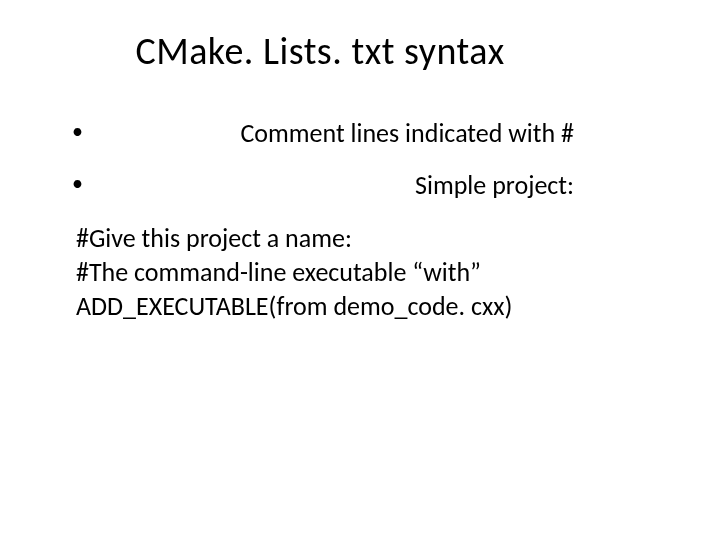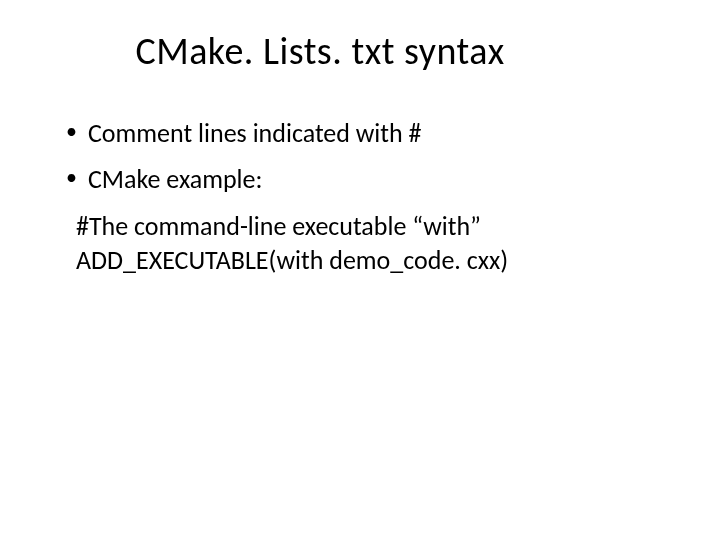--- a/index.html
+++ b/index.html
@@ -28,21 +28,22 @@
   ul.top {
     list-style: none;
     margin: 0;
     padding: 0;
     font-size: 26px;
     line-height: 1.32;
   }
   ul.top > li {
     position: relative;
     padding-left: 28px;
-    margin: 12px;
+    margin: 18px;
+    text-align: right;
   }
   ul.top > li::before {
     content: "•";
     position: absolute;
     left: 6px;
     top: 0;
     font-size: 22px;
     line-height: 1.45;
   }
   .code-block {
@@ -55,20 +56,21 @@
   }
 </style>
 </head>
 <body>
 
 <div class="slide">
   <h1 class="title">CMake. Lists. txt syntax</h1>
 
   <ul class="top">
     <li>Comment lines indicated with #</li>
-    <li>CMake example:</li>
+    <li>Simple project:</li>
   </ul>
 
   <div class="code-block">
+    <div>#Give this project a name:</div>
     <div>#The command-line executable “with”</div>
-    <div>ADD_EXECUTABLE(with demo_code. cxx)</div>
+    <div>ADD_EXECUTABLE(from demo_code. cxx)</div>
   </div>
 </div>
 
 </body></html>

